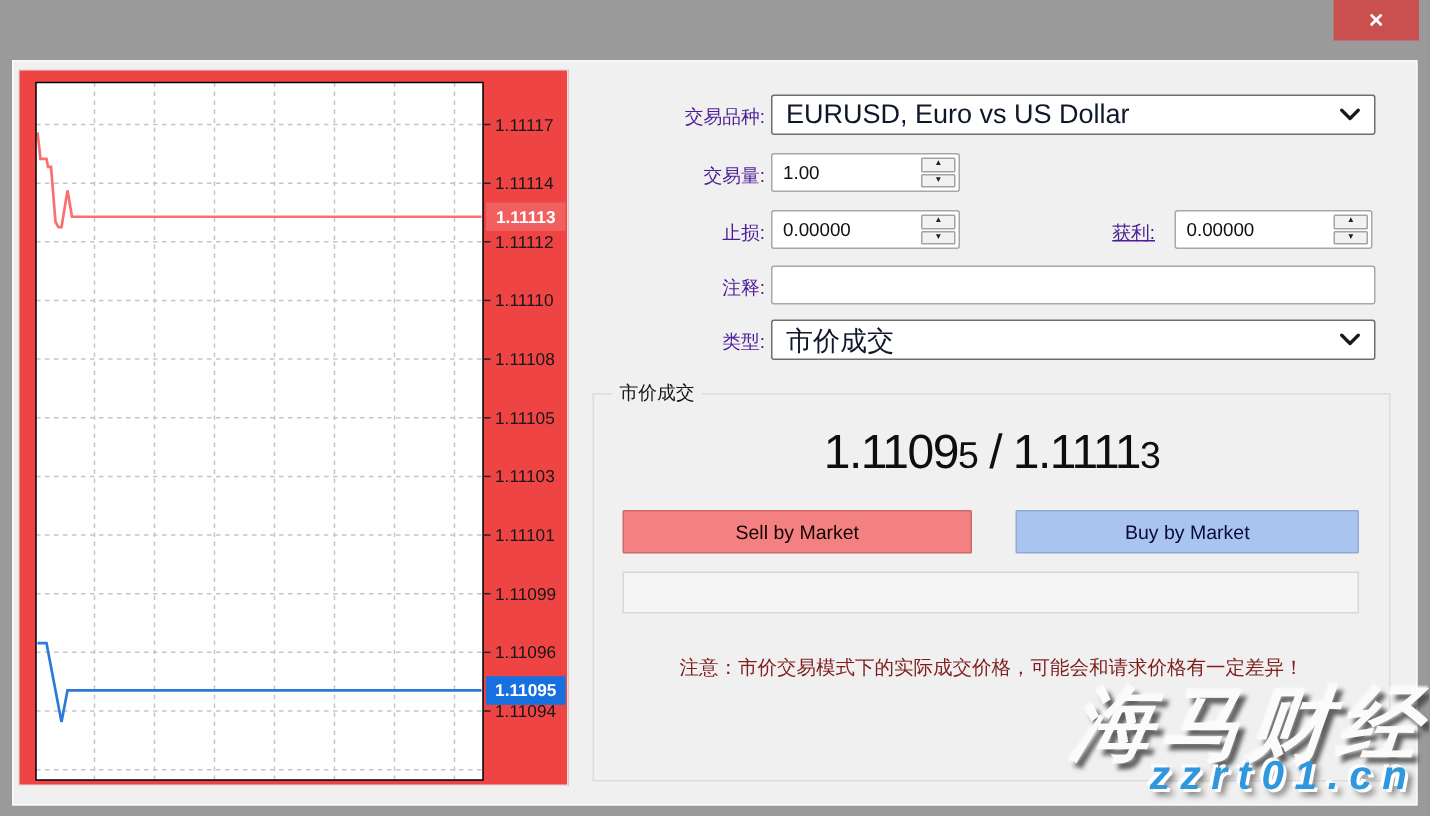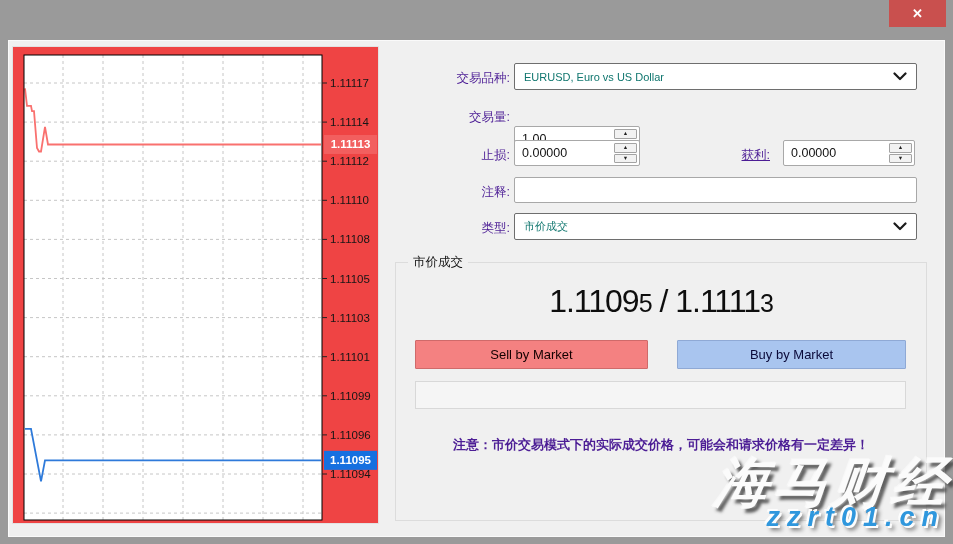--- a/index.html
+++ b/index.html
@@ -27,25 +27,25 @@
   #lbl-stop   { left:392px; top:147px; }
   #lbl-profit { left:652px; top:147px;text-decoration:underline; }
   #lbl-comment{ left:392px; top:184px; }
   #lbl-type   { left:392px; top:220px; }
 
   .combo { position:absolute; display:flex; align-items:center;
     background:#fff; border:1px solid #6e6e6e; border-radius:2px;
     padding:0 9px; cursor:pointer; }
   #combo-symbol { left:514px; top:63px;  width:403px; height:27px; }
   #combo-type   { left:514px; top:213px; width:403px; height:27px; }
-  .combo .val { flex:1; font-size:11px; color:#0f766e; white-space:nowrap; overflow:hidden; }
+  .combo .val { flex:1; font-size:18px; color:#0f172a; white-space:nowrap; overflow:hidden; }
   .combo .chev { flex:0 0 auto; }
 
   .field { position:absolute; background:#fff; border:1px solid #a8a8a8; border-radius:2px; }
-  #field-volume { left:514px; top:102px; width:126px; height:26px;margin-top:24px; }
+  #field-volume { left:514px; top:102px; width:126px; height:26px; }
   #field-stop   { left:514px; top:140px; width:126px; height:26px; }
   #field-profit { left:783px; top:140px; width:132px; height:26px; }
   #field-comment{ left:514px; top:177px; width:403px; height:26px; }
   .field input { border:none; outline:none; background:transparent; height:100%;
     width:calc(100% - 28px); padding:0 0 0 7px; font-size:12.5px; color:#111;
     font-family:"Liberation Sans","DejaVu Sans",sans-serif; }
   #field-comment input { width:100%; }
   .spinner { position:absolute; right:2px; top:2px; width:23px; height:calc(100% - 4px);
     display:flex; flex-direction:column; gap:1px; }
   .spinner button { flex:1; border:1px solid #a3a3a3; background:#f2f2f2;
@@ -64,21 +64,21 @@
     font-family:"Liberation Sans","DejaVu Sans",sans-serif; border-radius:1px; }
   #btn-sell { left:415px; top:340px; width:233px; background:#f48181;
     border:1px solid #cf6a6a; color:#140000; }
   #btn-buy  { left:677px; top:340px; width:229px; background:#a9c5ef;
     border:1px solid #8fa9d5; color:#0a0a3a; }
 
   .progress { position:absolute; left:415px; top:381px; width:491px; height:28px;
     background:#f5f5f5; border:1px solid #d8d8d8; }
 
   .note { position:absolute; left:397px; top:436px; width:528px; text-align:center;
-    font-size:13px; color:#4c1d95;font-weight:bold; }
+    font-size:13px; color:#7f1d1d; }
 
   .wm1 { position:absolute; right:2px; top:447px; z-index:50;
     font-size:54px; font-weight:bold; font-style:italic; letter-spacing:5px;
     color:#fbfbfb; transform:skewX(-6deg);
     text-shadow:4px 4px 3px rgba(70,70,70,.85), -1px -1px 0 rgba(255,255,255,.5); }
   .wm2 { position:absolute; right:8px; top:502px; z-index:50;
     font-size:27px; font-weight:bold; font-style:italic; letter-spacing:7px;
     color:#2f97dd;
     text-shadow:-2px -2px 0 #fdfdfd, 2px 2px 0 #fdfdfd, 4px 4px 4px #666; }
 </style>

